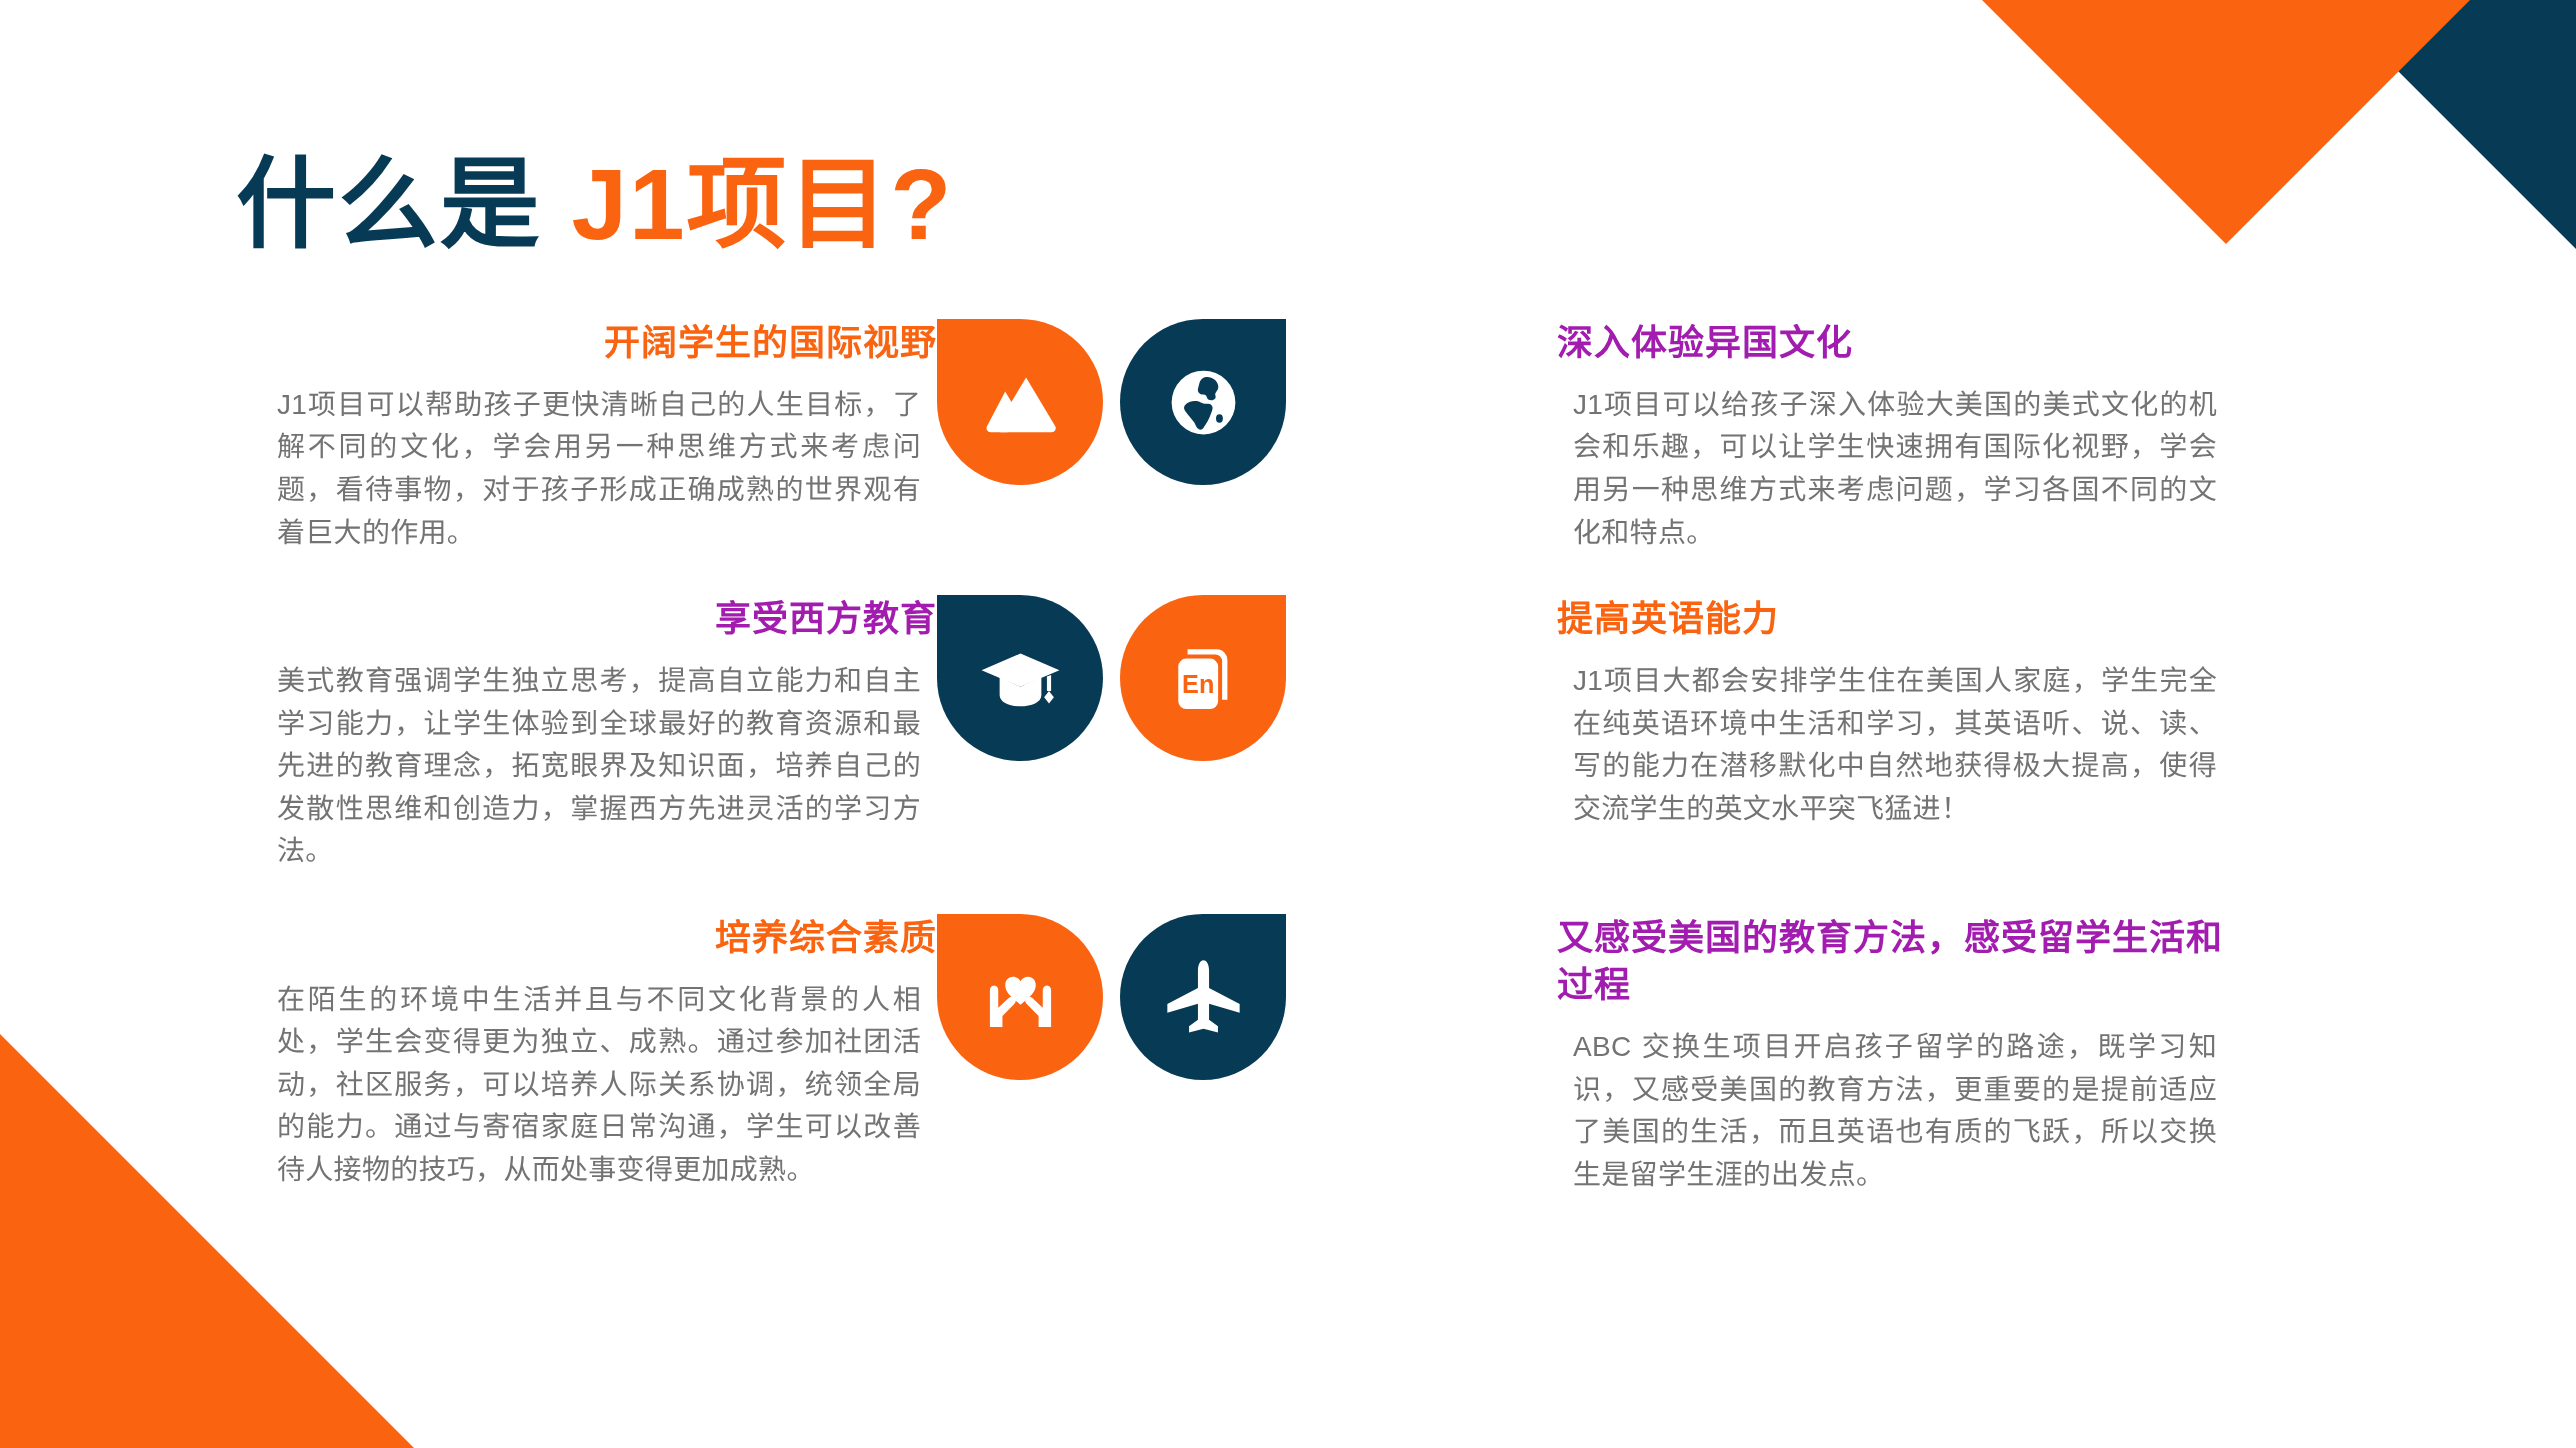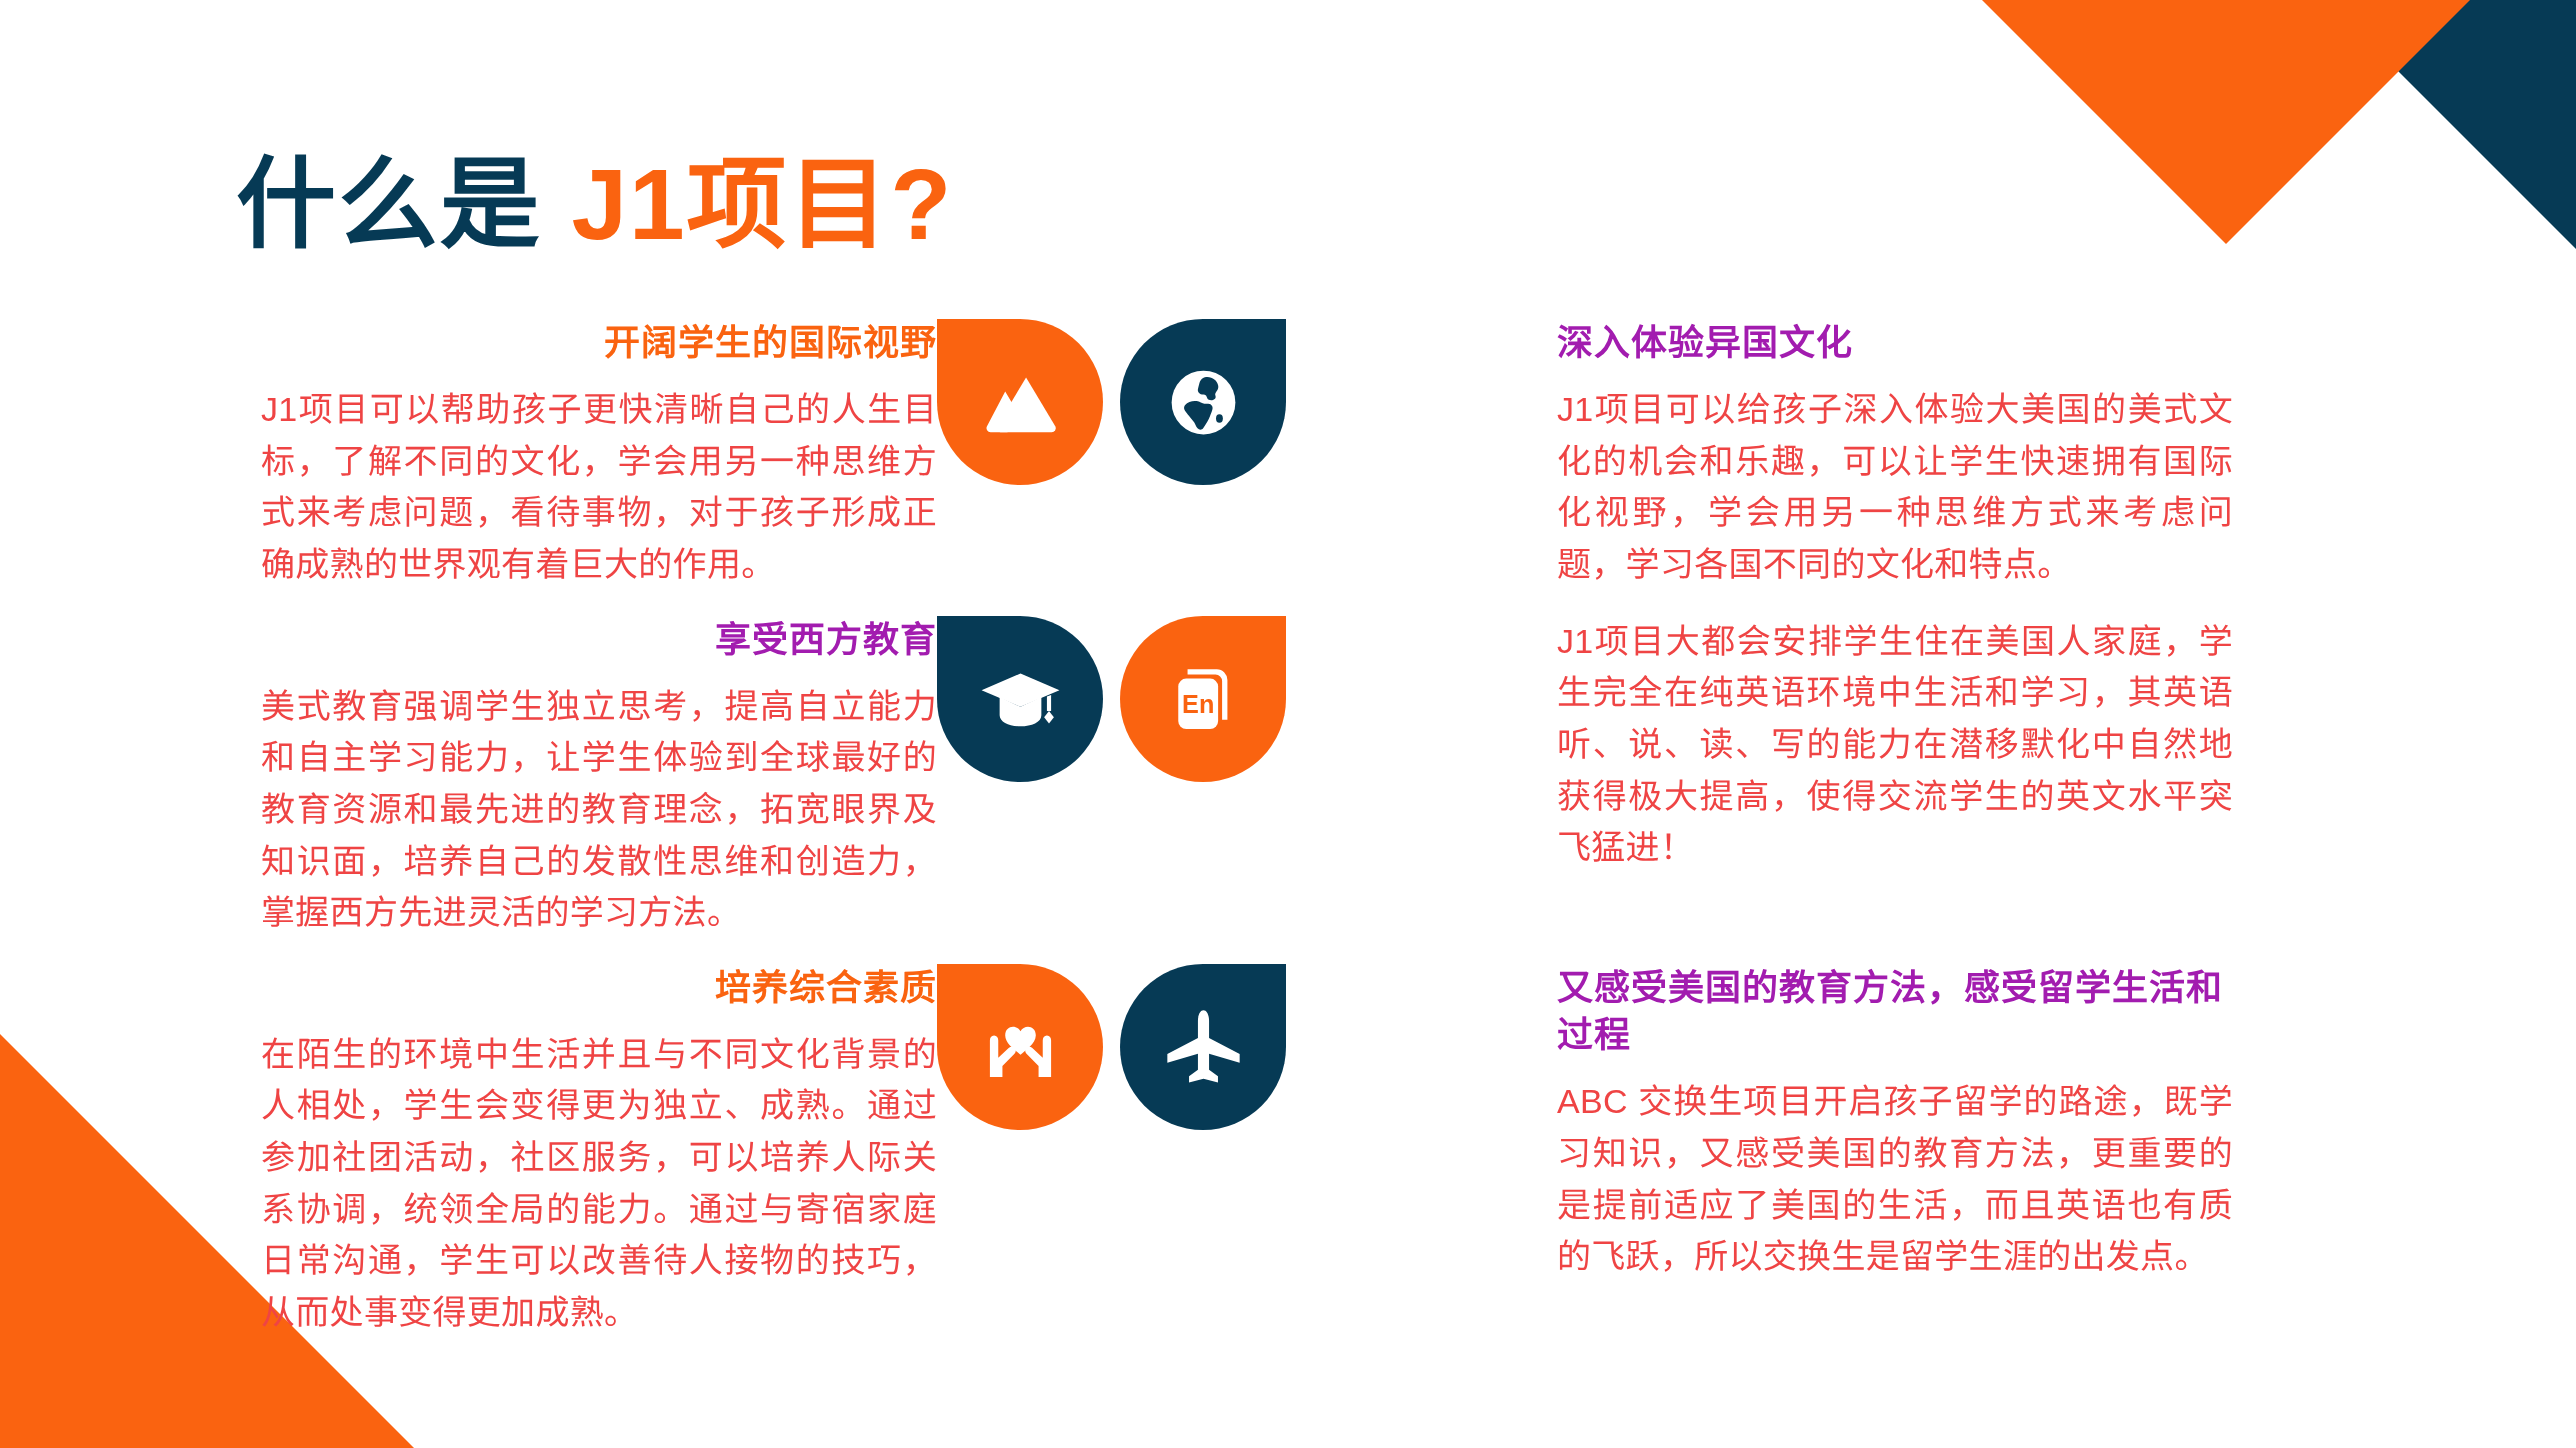--- a/index.html
+++ b/index.html
@@ -84,24 +84,24 @@
     font-size:36px;
     font-weight:bold;
     line-height:1.32;
     margin:0 0 17.4px 0;
     letter-spacing:1px;
   }
   .h-orange{color:#FA6310;}
   .h-dark{color:#a21caf;}
 
   .body{
-    font-size:34px;
+    font-size:28px;
     line-height:1.52;
-    color:#ef4444;
-    margin:0;
+    color:#737373;
+    margin:16px;
     letter-spacing:0.3px;
     text-align:justify;
     text-justify:inter-character;
   }
   .col-left .body{text-align:justify;text-justify:inter-character;}
 
   
   .badge{
     width:166px;height:166px;
     display:flex;align-items:center;justify-content:center;
@@ -179,20 +179,21 @@
         <span>
           <svg width="85" height="85" viewBox="0 0 64 64" aria-hidden="true">
             <path d="M20 10 h22 a8 8 0 0 1 8 8 v30 h-4 V19 a5 5 0 0 0 -5 -5 H20 Z" fill="#ffffff"></path>
             <rect x="13" y="17" width="30" height="38" rx="6" fill="#ffffff"></rect>
             <text x="28" y="43" font-family="'Liberation Sans',sans-serif" font-size="19" font-weight="bold" fill="#FA6310" text-anchor="middle">En</text>
           </svg>
         </span>
       </div>
     </div>
     <div class="col-right">
+      <p class="heading h-orange">提高英语能力</p>
       <p class="body">J1项目大都会安排学生住在美国人家庭，学生完全在纯英语环境中生活和学习，其英语听、说、读、写的能力在潜移默化中自然地获得极大提高，使得交流学生的英文水平突飞猛进！</p>
     </div>
   </div>
 
   <div class="row">
     <div class="col-left">
       <p class="heading h-orange">培养综合素质</p>
       <p class="body">在陌生的环境中生活并且与不同文化背景的人相处，学生会变得更为独立、成熟。通过参加社团活动，社区服务，可以培养人际关系协调，统领全局的能力。通过与寄宿家庭日常沟通，学生可以改善待人接物的技巧，从而处事变得更加成熟。</p>
     </div>
     <div class="col-center">

